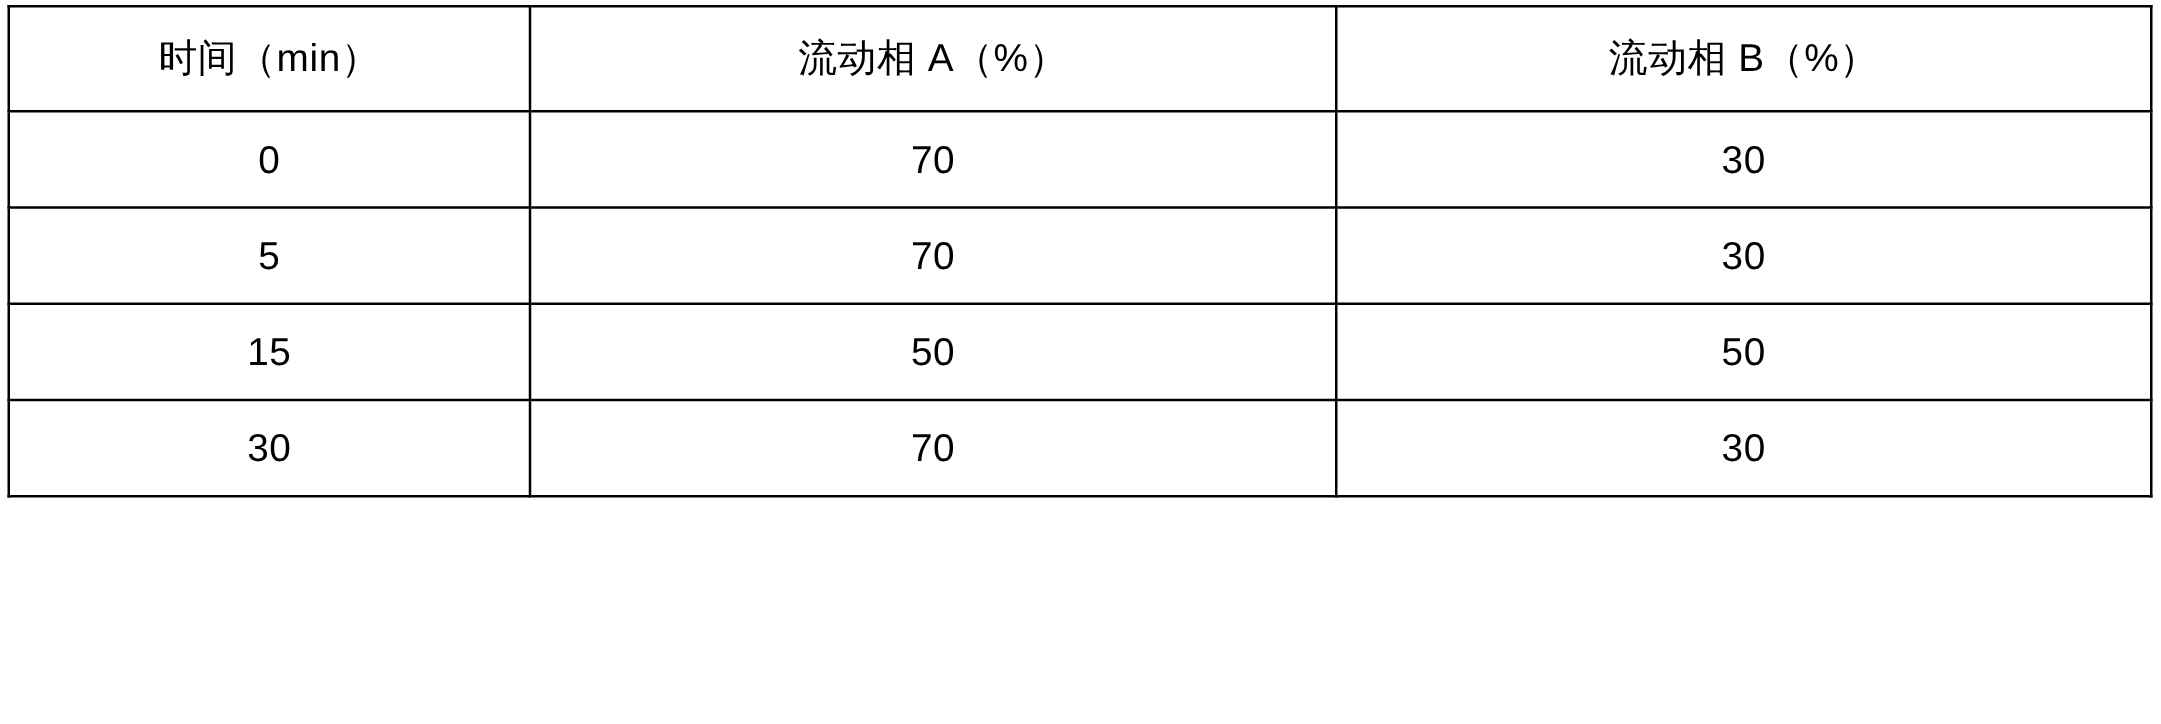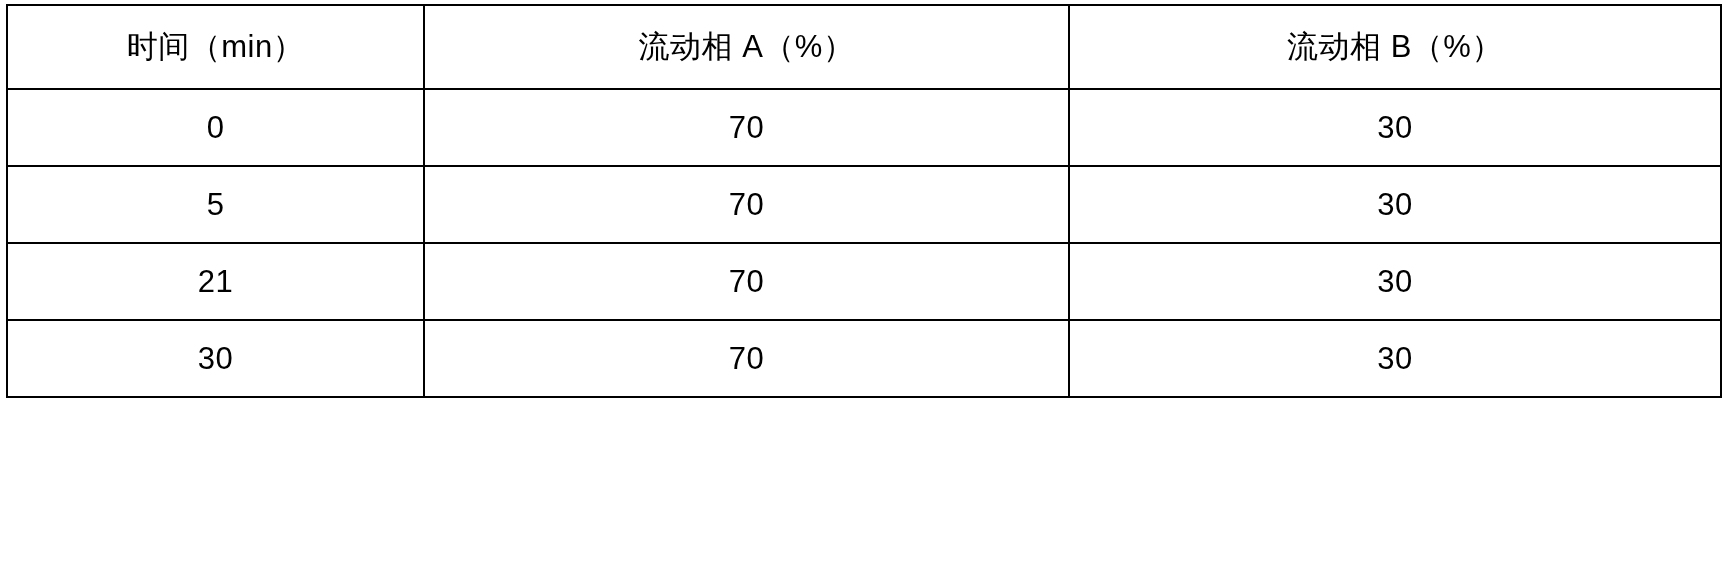--- a/index.html
+++ b/index.html
@@ -66,23 +66,23 @@
         <td>0</td>
         <td>70</td>
         <td>30</td>
       </tr>
       <tr>
         <td>5</td>
         <td>70</td>
         <td>30</td>
       </tr>
       <tr>
-        <td>21</td>
-        <td>70</td>
-        <td>30</td>
+        <td>15</td>
+        <td>50</td>
+        <td>50</td>
       </tr>
       <tr>
         <td>30</td>
         <td>70</td>
         <td>30</td>
       </tr>
     </tbody>
   </table>
 </div>
 

